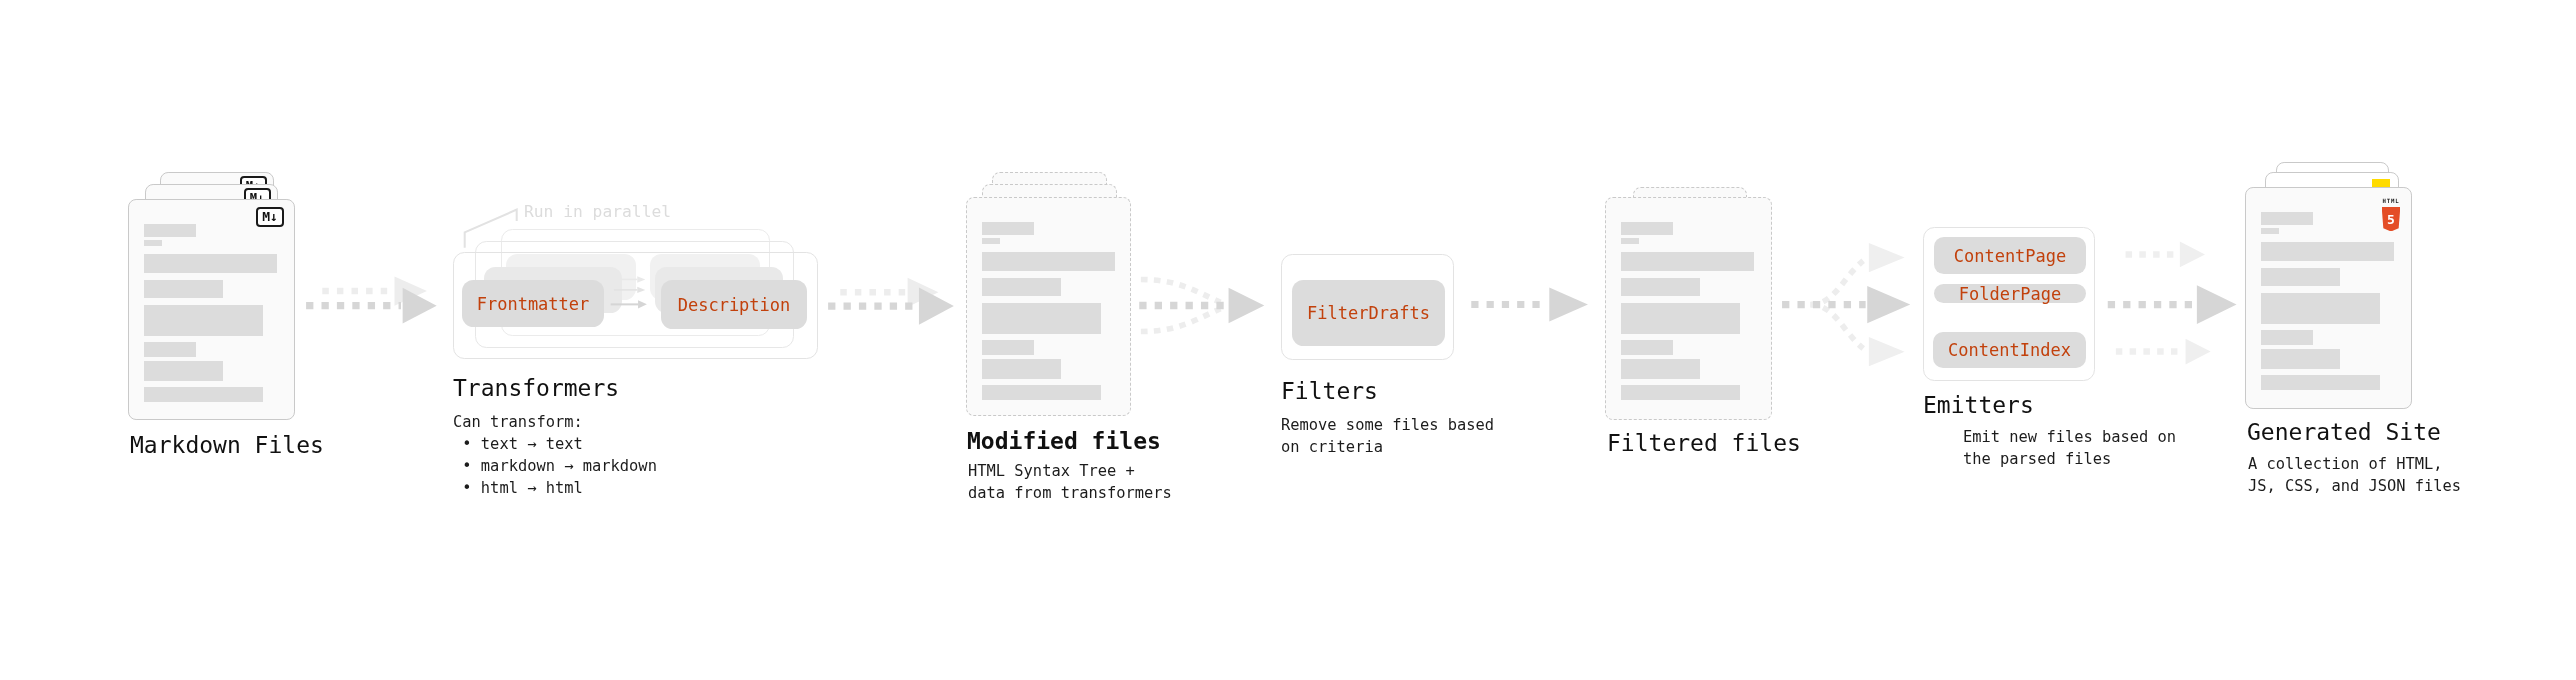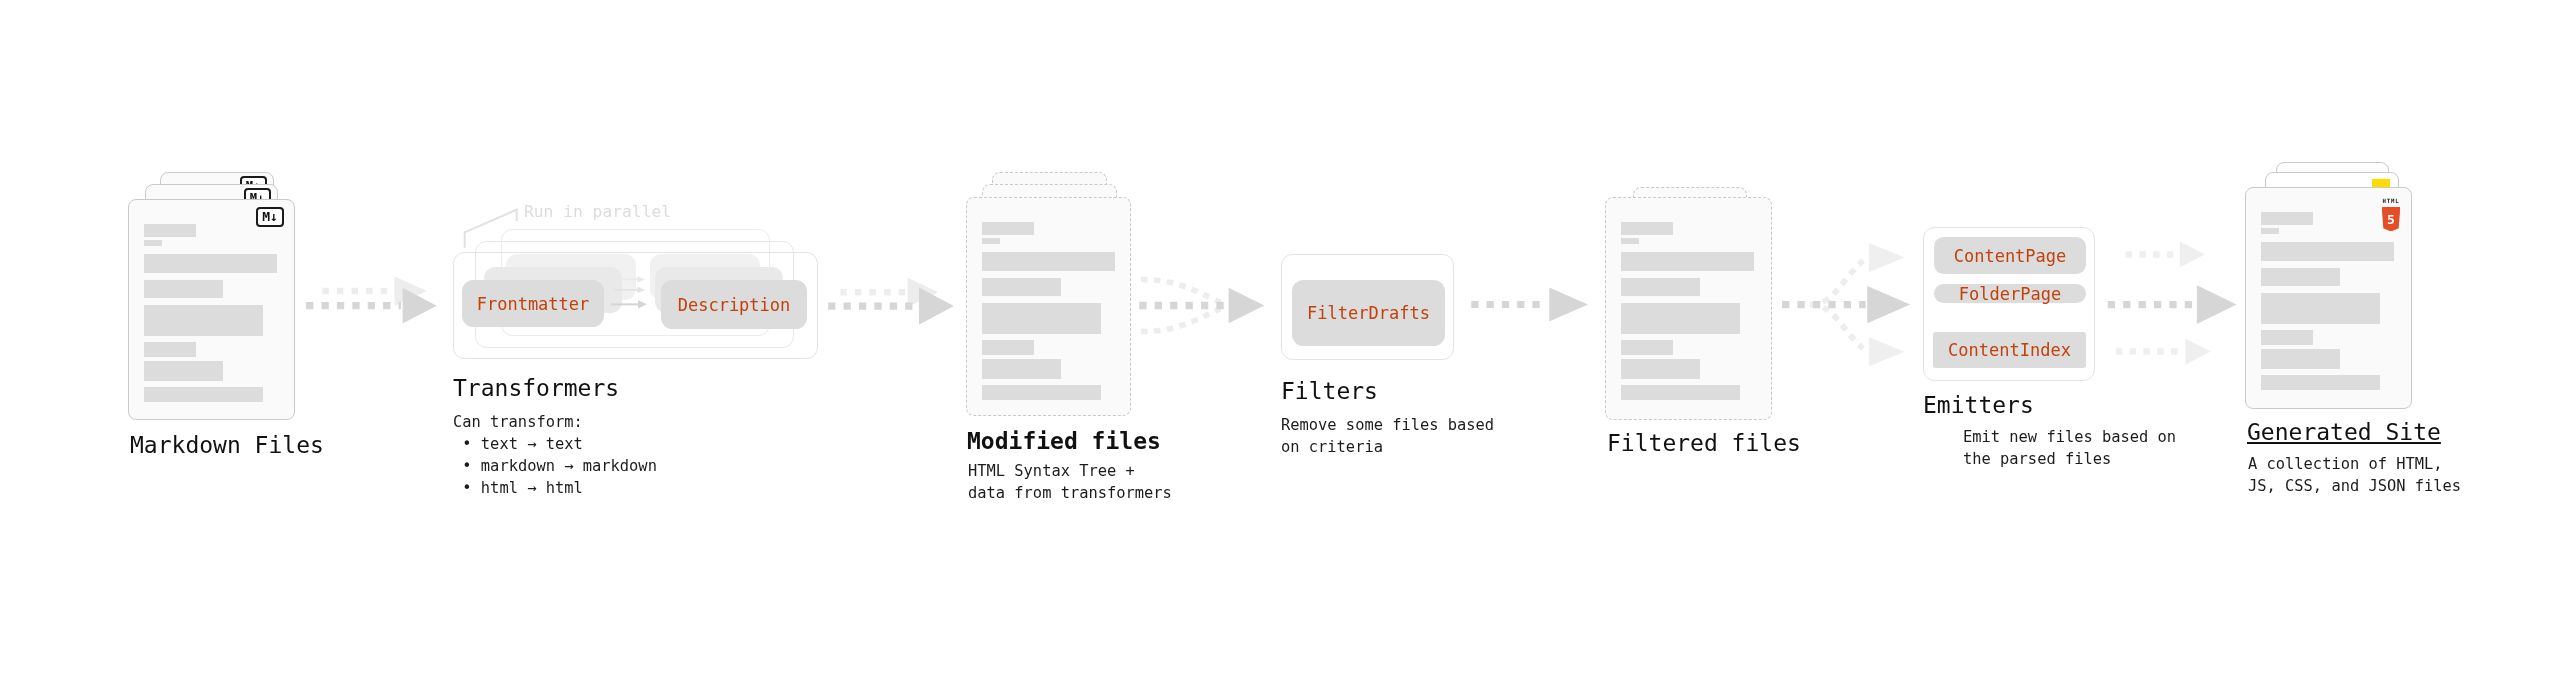--- a/index.html
+++ b/index.html
@@ -197,21 +197,21 @@
     <path d="M 40,82 C 70,82 80,116 105,136" fill="none" stroke="#ededed" stroke-width="7" stroke-dasharray="8 8"></path>
     <polygon points="112,122 156,140 112,158" fill="#efefef"></polygon>
     <line x1="5" y1="82" x2="108" y2="82" stroke="#d6d6d6" stroke-width="9" stroke-dasharray="9 10"></line>
     <polygon points="110,59 163,82 110,105" fill="#d6d6d6"></polygon>
   </svg>
 
   <div>
     <div class="frame" style="left:1923px;top:227px;width:172px;height:154px;"></div>
     <div class="pill" style="left:1934px;top:237px;width:152px;height:37px;border-radius:9.8px;">ContentPage</div>
     <div class="pill" style="left:1934px;top:284px;width:152px;height:19px;border-radius:9.8px;">FolderPage</div>
-    <div class="pill" style="left:1933px;top:332px;width:153px;height:36px;border-radius:3px;">ContentIndex</div>
+    <div class="pill" style="left:1933px;top:332px;width:153px;height:36px;border-radius:10px;">ContentIndex</div>
     <div class="stage-label" style="left:1923px;top:392px;">Emitters</div>
     <div class="stage-sub" style="left:1923px;top:426px;margin-left:40px;">
       <div>Emit new files based on</div>
       <div>the parsed files</div>
     </div>
   </div>
 
   <svg style="left:2105px;top:239px;" width="140" height="128" viewBox="0 0 172 158">
     <line x1="25" y1="19" x2="88" y2="19" stroke="#efefef" stroke-width="8" stroke-dasharray="8 9"></line>
     <polygon points="92,3 123,19 92,35" fill="#efefef"></polygon>
@@ -240,21 +240,21 @@
       </span>
       <i class="bar b1"></i>
       <i class="bar b2"></i>
       <i class="bar b3"></i>
       <i class="bar b4"></i>
       <i class="bar b5"></i>
       <i class="bar b6"></i>
       <i class="bar b7"></i>
       <i class="bar b8"></i>
     </div>
-    <div class="stage-label" style="left:2247px;top:419px;text-decoration:underline;">Generated Site</div>
+    <div class="stage-label" style="left:2247px;top:419px;">Generated Site</div>
     <div class="stage-sub" style="left:2248px;top:453px;">
       <div>A collection of HTML,</div>
       <div>JS, CSS, and JSON files</div>
     </div>
   </div>
 
 </div>
 
 
 </body></html>

